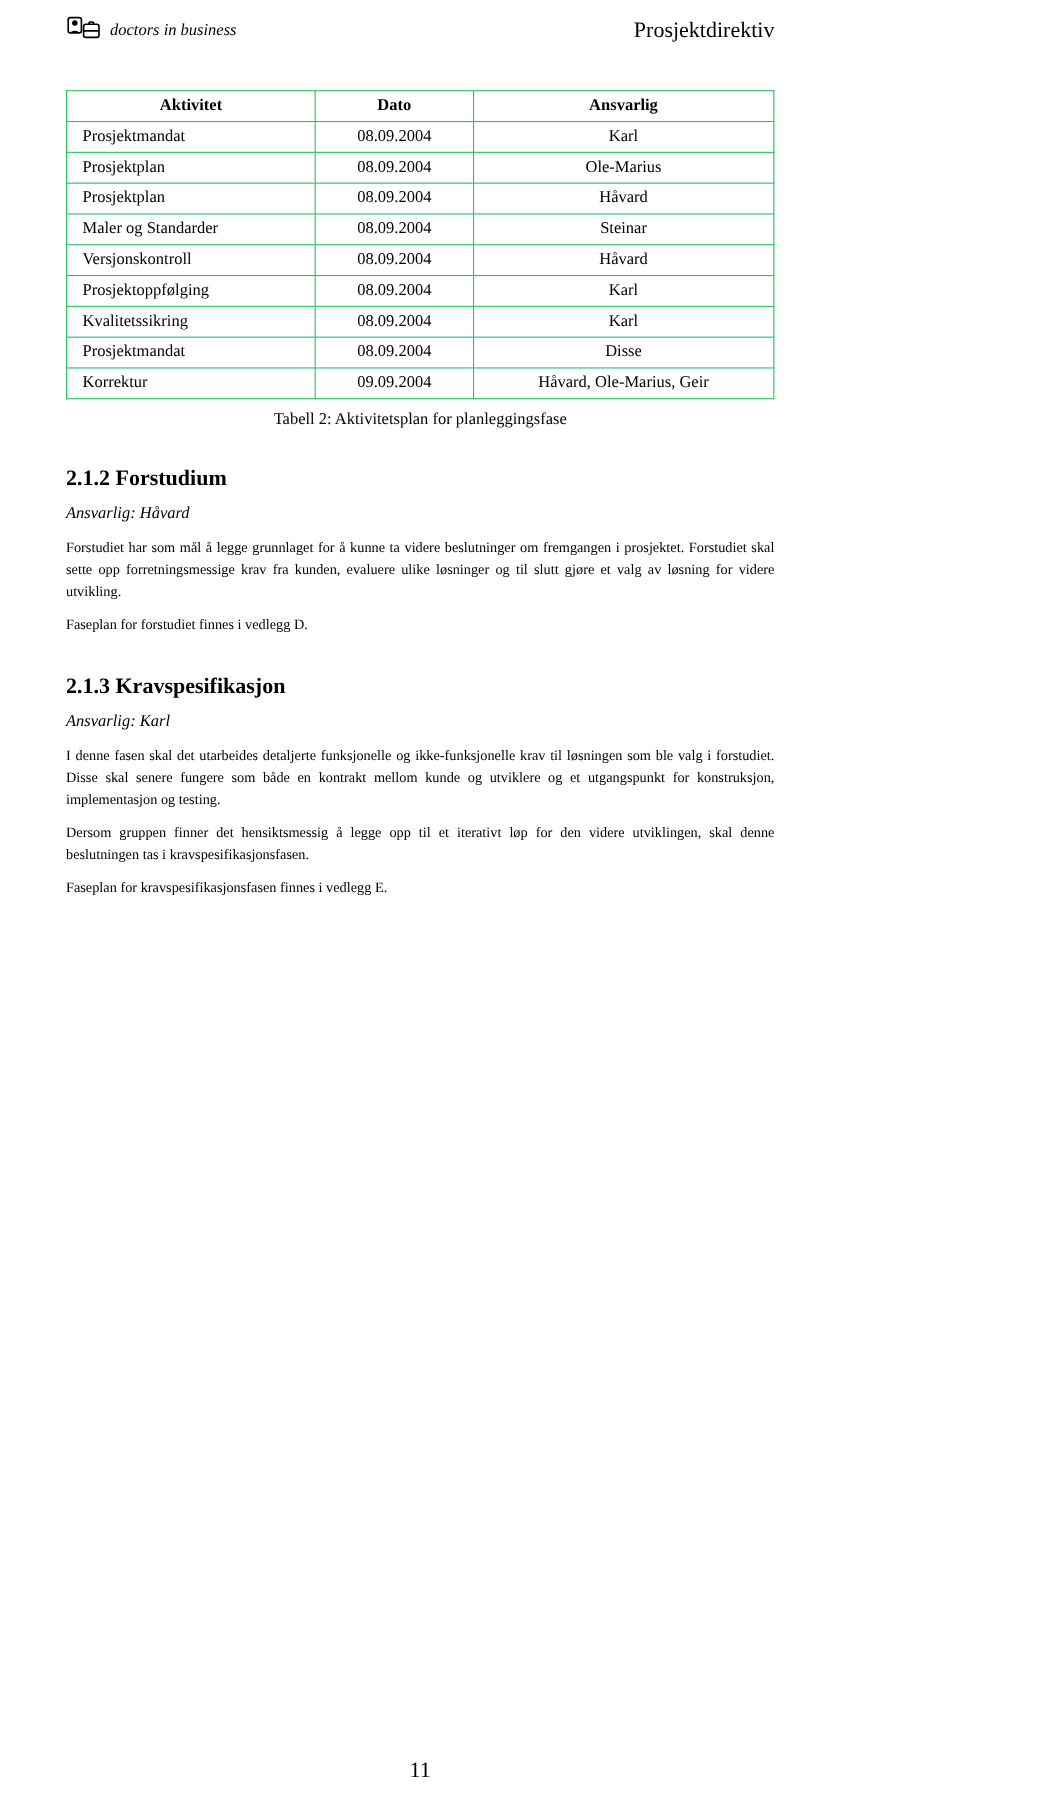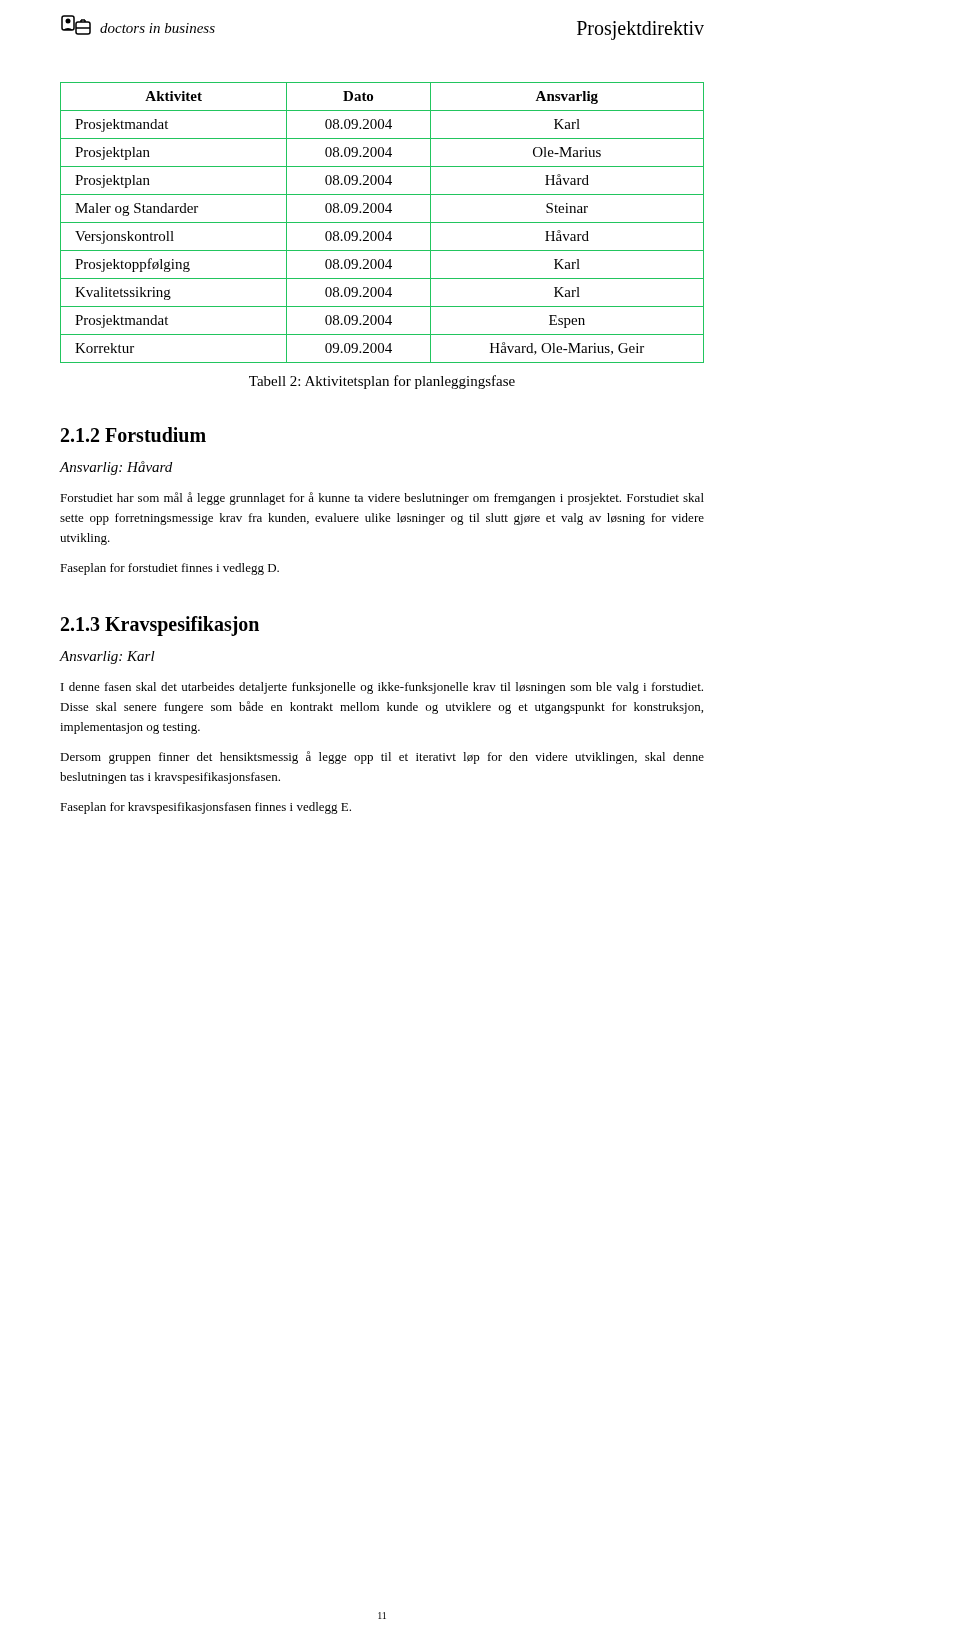--- a/index.html
+++ b/index.html
@@ -116,21 +116,21 @@
       text-align: justify;
     }
 
     
     .footer {
       position: absolute;
       bottom: 20px;
       left: 0;
       right: 0;
       text-align: center;
-      font-size: 10px;
+      font-size: 20px;
     }
   </style>
 </head>
 <body>
 
 <div class="page">
 
   <div class="header">
     <div class="logo-area">
 
@@ -189,21 +189,21 @@
           <td>Karl</td>
         </tr>
         <tr>
           <td>Kvalitetssikring</td>
           <td>08.09.2004</td>
           <td>Karl</td>
         </tr>
         <tr>
           <td>Prosjektmandat</td>
           <td>08.09.2004</td>
-          <td>Espen</td>
+          <td>Disse</td>
         </tr>
         <tr>
           <td>Korrektur</td>
           <td>09.09.2004</td>
           <td>Håvard, Ole-Marius, Geir</td>
         </tr>
       </tbody>
   </table>
 
   <div class="table-caption">Tabell 2:  Aktivitetsplan for planleggingsfase</div>

